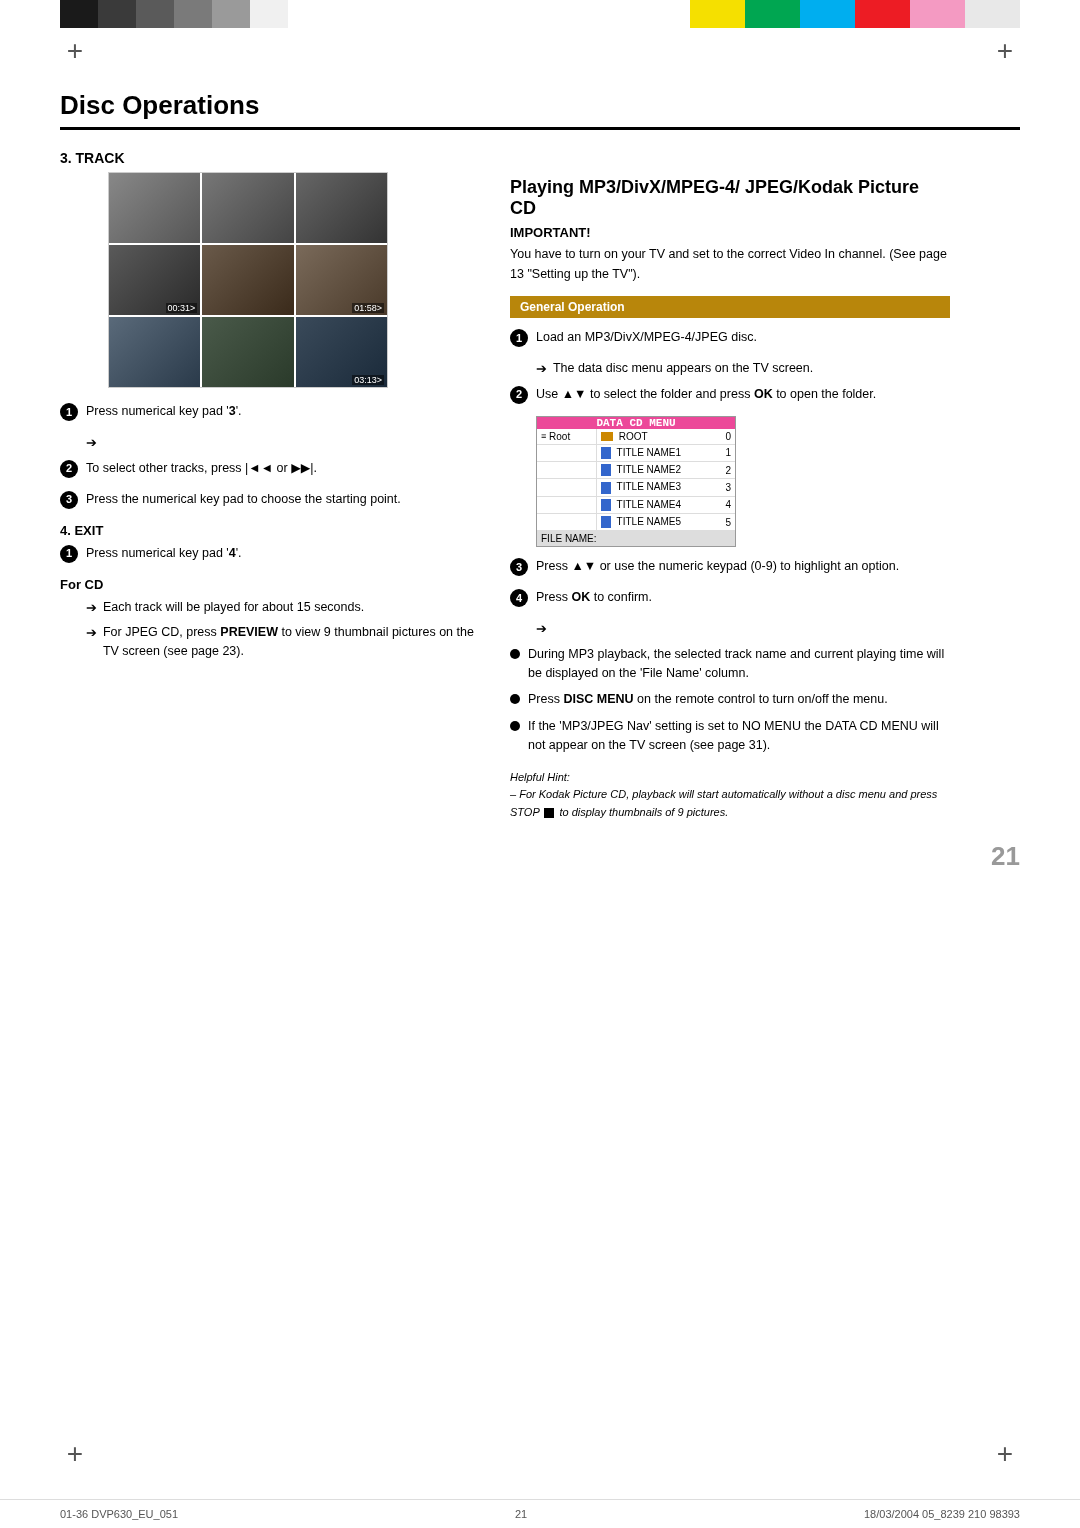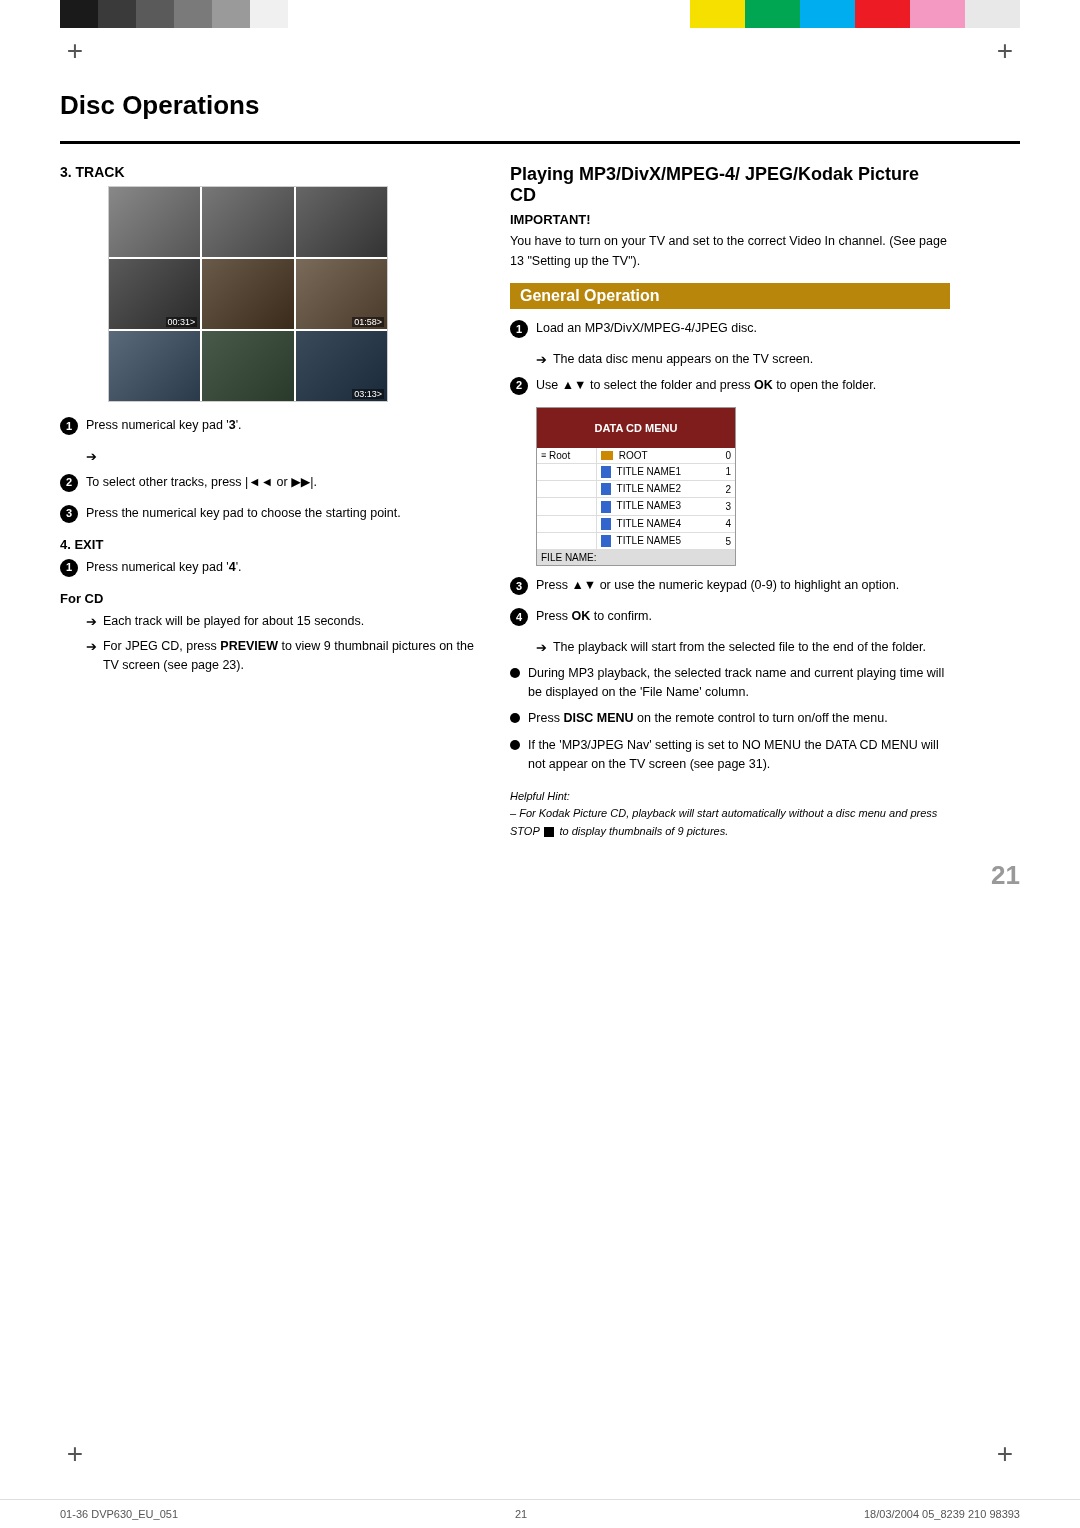--- a/index.html
+++ b/index.html
@@ -53,36 +53,37 @@
 
     .page-content {
       padding: 20px 60px 60px 60px;
     }
 
     .page-title {
       font-size: 26px;
       font-weight: bold;
       margin-bottom: 20px;
       border-bottom: 3px solid #000;
-      padding-bottom: 20px;
+      padding-bottom: 6px;
     }
 
     .two-col {
       display: flex;
       gap: 30px;
     }
 
     .left-col {
       flex: 1;
       max-width: 420px;
     }
 
     .right-col {
       flex: 1;
       max-width: 440px;
+      margin-top: 27px;
     }
 
     .section-title {
       font-size: 14px;
       font-weight: bold;
       margin-bottom: 6px;
     }
 
     .section-text {
       font-size: 12.5px;
@@ -198,40 +199,41 @@
     .important-label {
       font-weight: bold;
       font-size: 13px;
       margin-bottom: 4px;
     }
 
     .general-op-bar {
       background: #b8860b;
       color: #fff;
       font-weight: bold;
-      font-size: 16px;
+      font-size: 12px;
       padding: 4px 10px;
       margin-bottom: 10px;
       margin-top: 10px;
     }
 
     
     .data-cd-table {
       border: 1px solid #999;
       width: 200px;
       margin: 10px 0 10px 26px;
       font-size: 10px;
     }
     .data-cd-header {
-      background: #7f1d1d;
+      background: #ec4899;
       color: #fff;
       text-align: center;
-      padding: 14px;
+      padding: 0;
       font-weight: bold;
       font-size: 11px;
+      font-family: Liberation Mono, monospace;
     }
     .data-cd-row {
       display: flex;
       border-bottom: 1px solid #ddd;
     }
     .data-cd-left {
       width: 60px;
       padding: 2px 4px;
       border-right: 1px solid #ddd;
       font-size: 10px;
@@ -534,21 +536,20 @@
       </ul>
 
       <ul class="step-list">
         <li>
           <span class="step-num filled-circle">4</span>
           <div>Press <strong>OK</strong> to confirm.</div>
         </li>
       </ul>
       <div class="arrow-text">
         <span class="arrow-sym">➔</span>
-        <span>The playback will start from the selected file to the end of the folder.</span>
       </div>
 
       <ul class="bullet-list">
         <li>
           <span class="bullet-circle"></span>
           <div>
             During MP3 playback, the selected track name and current playing time will be displayed on the 'File Name' column.
           </div>
         </li>
         <li>

